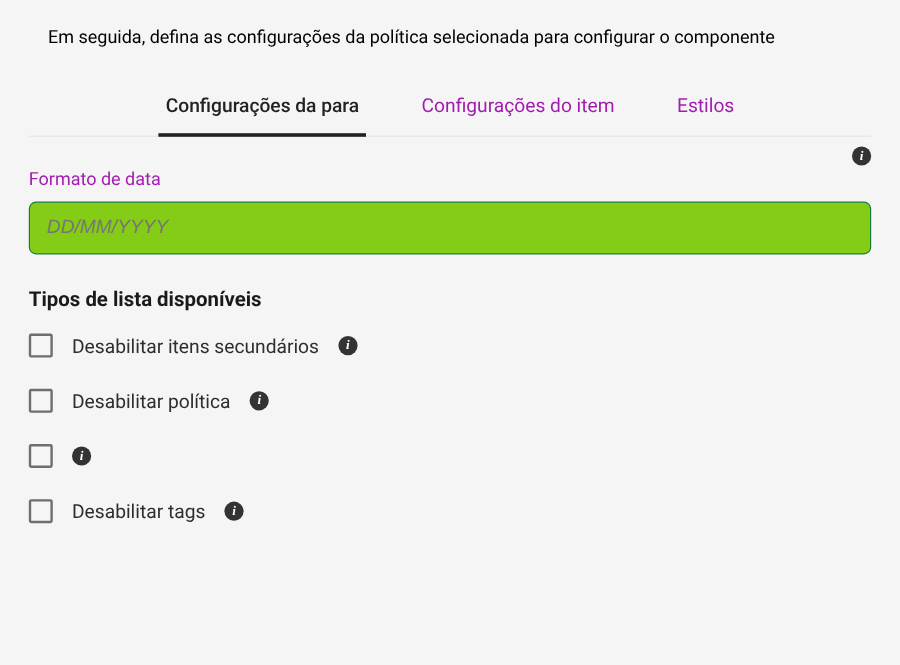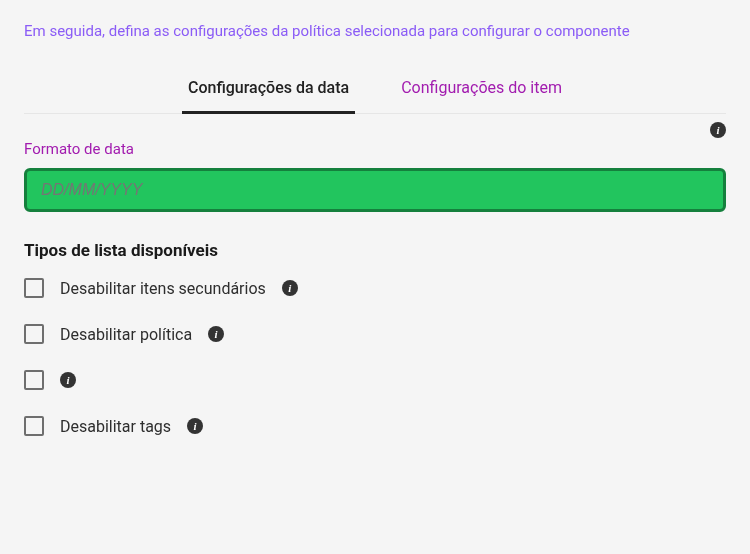--- a/index.html
+++ b/index.html
@@ -15,22 +15,23 @@
       padding: 22px 24px 0 24px;
     }
     .heading {
       font-size: 24px;
       font-weight: 700;
       color: #1a1a1a;
       margin-bottom: 18px;
     }
     .subtitle {
       font-size: 15px;
-      color: #8b5cf6;
+      color: #000000;
       margin-bottom: 28px;
+      margin-left: 16px;
     }
     .tabs {
       display: flex;
       gap: 40px;
       justify-content: center;
       border-bottom: 1px solid #e6e6e6;
       margin-bottom: 26px;
     }
     .tab {
       font-size: 16px;
@@ -58,27 +59,27 @@
     }
     .field-label {
       font-size: 15px;
       color: #a21caf;
       margin-bottom: 10px;
       display: block;
     }
     .text-input {
       width: 100%;
       height: 44px;
-      border: 3px solid #15803d;
+      border: 1px solid #15803d;
       border-radius: 6px;
       padding: 0 14px;
       font-size: 16px;
       font-style: italic;
       color: #555;
-      background: #22c55e;
+      background: #84cc16;
     }
     .section-title {
       font-size: 17px;
       font-weight: 700;
       color: #1a1a1a;
       margin-top: 28px;
       margin-bottom: 18px;
     }
     .check-row {
       display: flex;
@@ -117,22 +118,23 @@
       cursor: pointer;
     }
   </style>
 </head>
 <body>
 
 <div class="container">
   <p class="subtitle">Em seguida, defina as configurações da política selecionada para configurar o componente</p>
 
   <div class="tabs">
-    <div class="tab active">Configurações da data</div>
+    <div class="tab active">Configurações da para</div>
     <div class="tab">Configurações do item</div>
+    <div class="tab">Estilos</div>
   </div>
 
   <div class="field-row">
     <span class="info-icon info-corner">i</span>
     <label class="field-label">Formato de data</label>
     <input type="text" class="text-input" placeholder="DD/MM/YYYY" style="">
   </div>
 
   <div class="section-title">Tipos de lista disponíveis</div>
 

